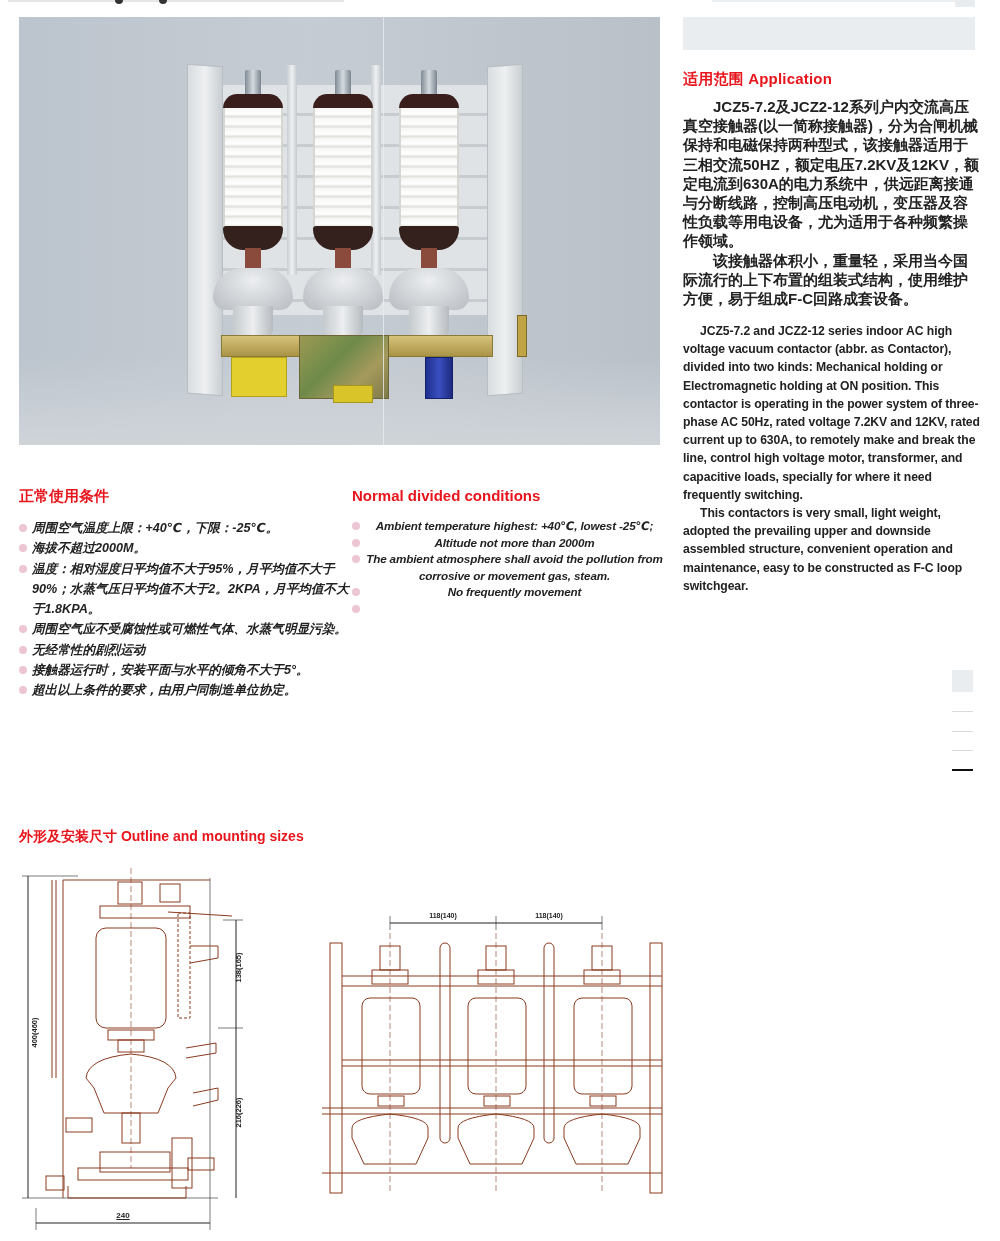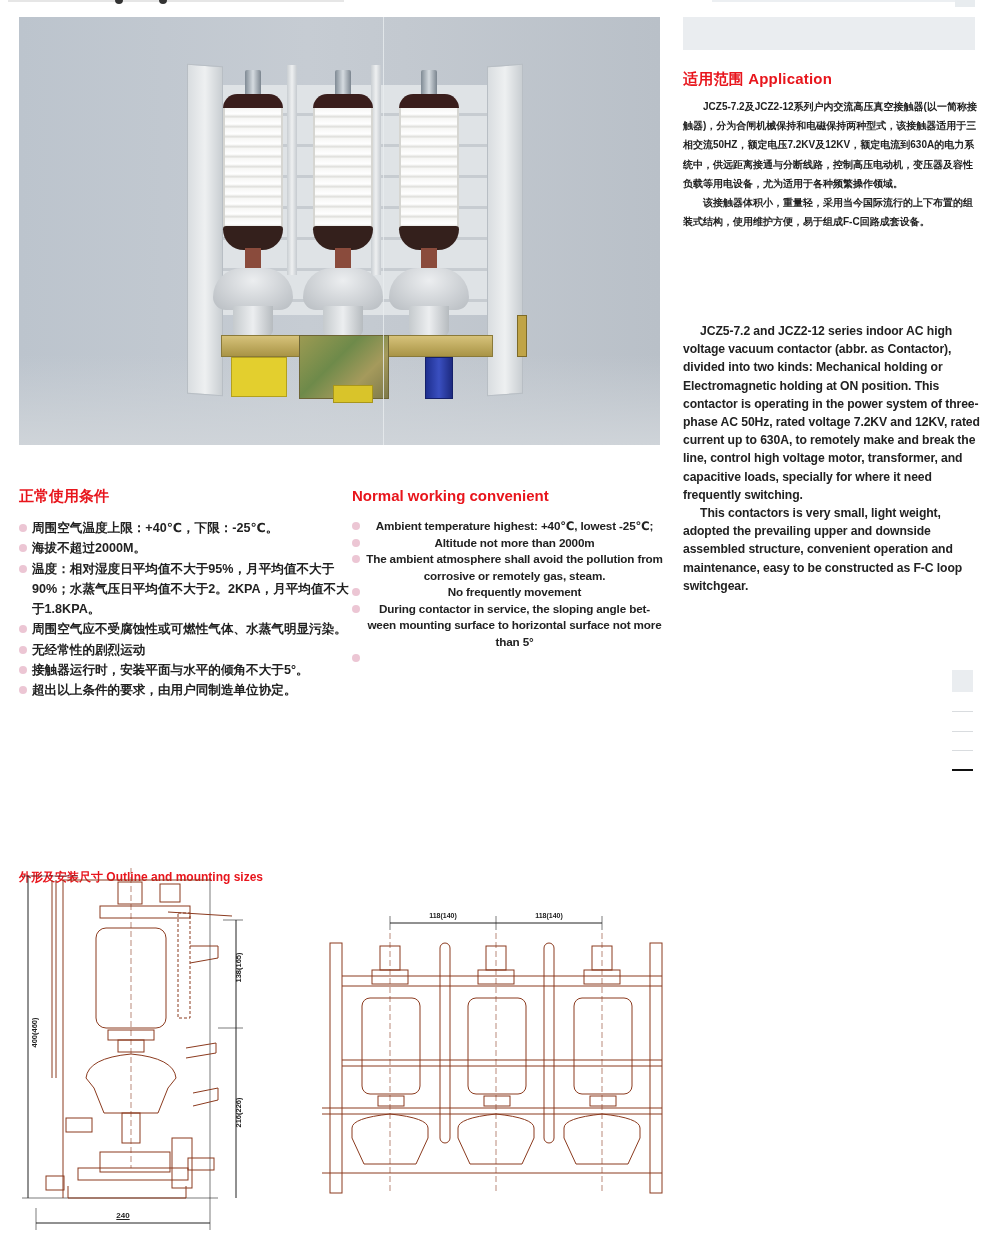--- a/index.html
+++ b/index.html
@@ -35,44 +35,44 @@
   .mech-bar { position: absolute; left: 34px; top: 270px; width: 272px; height: 22px; background: linear-gradient(180deg,#d6c27a,#a99446); border: 1px solid #8a7a3a; }
   .mech-box { position: absolute; left: 112px; top: 270px; width: 90px; height: 64px; background: linear-gradient(135deg,#9c9a52,#6e8a4a 40%,#a59a5c 70%,#7e7a4a); border: 1px solid #6d6536; }
   .yellow-block { position: absolute; left: 44px; top: 292px; width: 56px; height: 40px; background: #e3cf2e; border: 1px solid #b3a11e; }
   .yellow-foot { position: absolute; left: 146px; top: 320px; width: 40px; height: 18px; background: #d9c42a; border: 1px solid #a8961c; }
   .blue-coil { position: absolute; left: 238px; top: 292px; width: 28px; height: 42px; background: linear-gradient(90deg,#1e2f8f,#3a4fc0,#1d2a80); border: 1px solid #15206a; }
   .handle { position: absolute; left: 330px; top: 250px; width: 10px; height: 42px; background: #c0a446; border: 1px solid #7d6a28; }
 
   
   .grey-box { position: absolute; left: 683px; top: 17px; width: 292px; height: 33px; background: #eaedf0; }
   .app-title { position: absolute; left: 683px; top: 70px; font-size: 15px; font-weight: bold; color: #e8151c; letter-spacing: 0.2px; }
-  .app-zh { position: absolute; left: 683px; top: 97px; width: 298px; font-size: 10px; font-weight: bold; line-height: 19.2px; color: #222; }
+  .app-zh { position: absolute; left: 683px; top: 97px; width: 298px; font-size: 15px; font-weight: bold; line-height: 19.2px; color: #222; }
   .app-zh p { text-indent: 2em; }
   .app-en { position: absolute; left: 683px; top: 322px; width: 298px; font-size: 12.2px; font-weight: bold; line-height: 18.2px; color: #222; letter-spacing: -0.1px; }
   .app-en p { text-indent: 1.4em; }
 
   
   .marker-box { position: absolute; left: 952px; top: 670px; width: 21px; height: 22px; background: #eaedf0; }
   .marker { position: absolute; left: 952px; width: 21px; height: 1px; background: #d9dcdf; }
   .marker.active { height: 2px; background: #111; }
 
   
   .cond-title { position: absolute; font-size: 15px; font-weight: bold; color: #e8151c; }
   .cond-title.zh { left: 19px; top: 487px; }
   .cond-title.en { left: 352px; top: 487px; }
-  .cond-list { position: absolute; list-style: none; }
+  .cond-list { position: absolute; list-style: none; font-style: italic; }
   .cond-list.zh { left: 19px; top: 518px; width: 330px; font-size: 12.6px; font-weight: bold; line-height: 20.3px; }
   .cond-list.en { left: 352px; top: 518px; width: 312px; font-size: 11.7px; font-weight: bold; line-height: 16.5px; letter-spacing: -0.15px; text-align: center; }
   .cond-list li { position: relative; padding-left: 13px; color: #222; }
   .cond-list .bullet { position: absolute; left: 0; width: 8px; height: 8px; border-radius: 50%; background: #ecc6d4; }
   .cond-list.zh .bullet { top: 6px; }
   .cond-list.en .bullet { top: 4px; }
 
   
-  .draw-title { position: absolute; left: 19px; top: 828px; font-size: 12px; font-weight: bold; color: #e8151c; margin-top: 41px; }
+  .draw-title { position: absolute; left: 19px; top: 828px; font-size: 14px; font-weight: bold; color: #e8151c; }
   .drawing { position: absolute; }
   .drawing svg { display: block; }
 </style>
 </head>
 <body>
 
 <div class="top-strip"></div>
 <div class="top-dot" style="left:115px"></div>
 <div class="top-dot" style="left:159px"></div>
 <div class="top-right-line"></div>
@@ -144,27 +144,26 @@
 <ul class="cond-list zh">
   <li><span class="bullet"></span><span>周围空气温度上限：+40℃，下限：-25℃。</span></li>
   <li><span class="bullet"></span><span>海拔不超过2000M。</span></li>
   <li><span class="bullet"></span><span>温度：相对湿度日平均值不大于95%，月平均值不大于90%；水蒸气压日平均值不大于2。2KPA，月平均值不大于1.8KPA。</span></li>
   <li><span class="bullet"></span><span>周围空气应不受腐蚀性或可燃性气体、水蒸气明显污染。</span></li>
   <li><span class="bullet"></span><span>无经常性的剧烈运动</span></li>
   <li><span class="bullet"></span><span>接触器运行时，安装平面与水平的倾角不大于5°。</span></li>
   <li><span class="bullet"></span><span>超出以上条件的要求，由用户同制造单位协定。</span></li>
 </ul>
 
-<div class="cond-title en">Normal working convenient</div>
+<div class="cond-title en">Normal divided conditions</div>
 <ul class="cond-list en">
   <li><span class="bullet"></span><span>Ambient temperature highest: +40℃, lowest -25℃;</span></li>
   <li><span class="bullet"></span><span>Altitude not more than 2000m</span></li>
-  <li><span class="bullet"></span><span>The ambient atmosphere shall avoid the pollution from corrosive or remotely gas, steam.</span></li>
+  <li><span class="bullet"></span><span>The ambient atmosphere shall avoid the pollution from corrosive or movement gas, steam.</span></li>
   <li><span class="bullet"></span><span>No frequently movement</span></li>
-  <li><span class="bullet"></span><span>During contactor in service, the sloping angle bet-ween mounting surface to horizontal surface not more than 5°</span></li>
   <li><span class="bullet"></span></li>
 </ul>
 
 <div class="draw-title">外形及安装尺寸  Outline and mounting sizes</div>
 
 <div class="drawing" style="left:18px; top:868px;">
   <svg width="250" height="370" viewBox="0 0 250 370" fill="none" stroke="#8b3a1e" stroke-width="1">
 
     <line x1="10" y1="8" x2="10" y2="330" stroke="#222"></line>
     <line x1="4" y1="8" x2="60" y2="8" stroke="#222" stroke-width="0.6"></line>

